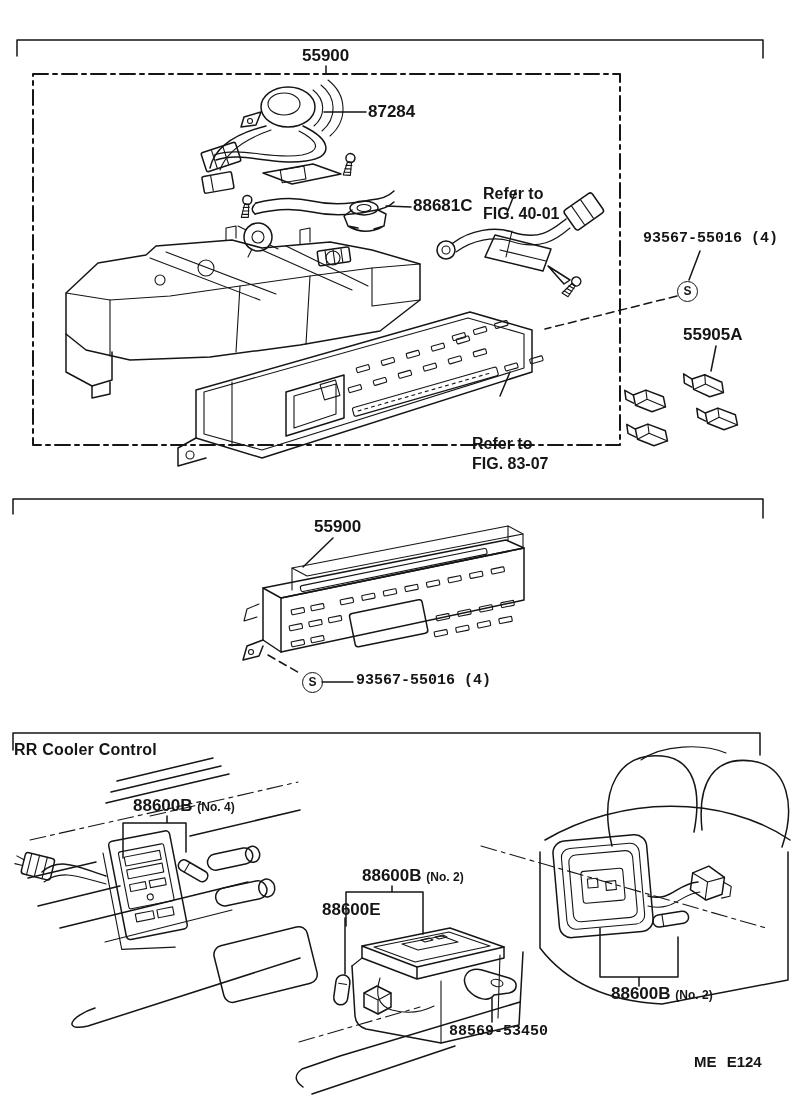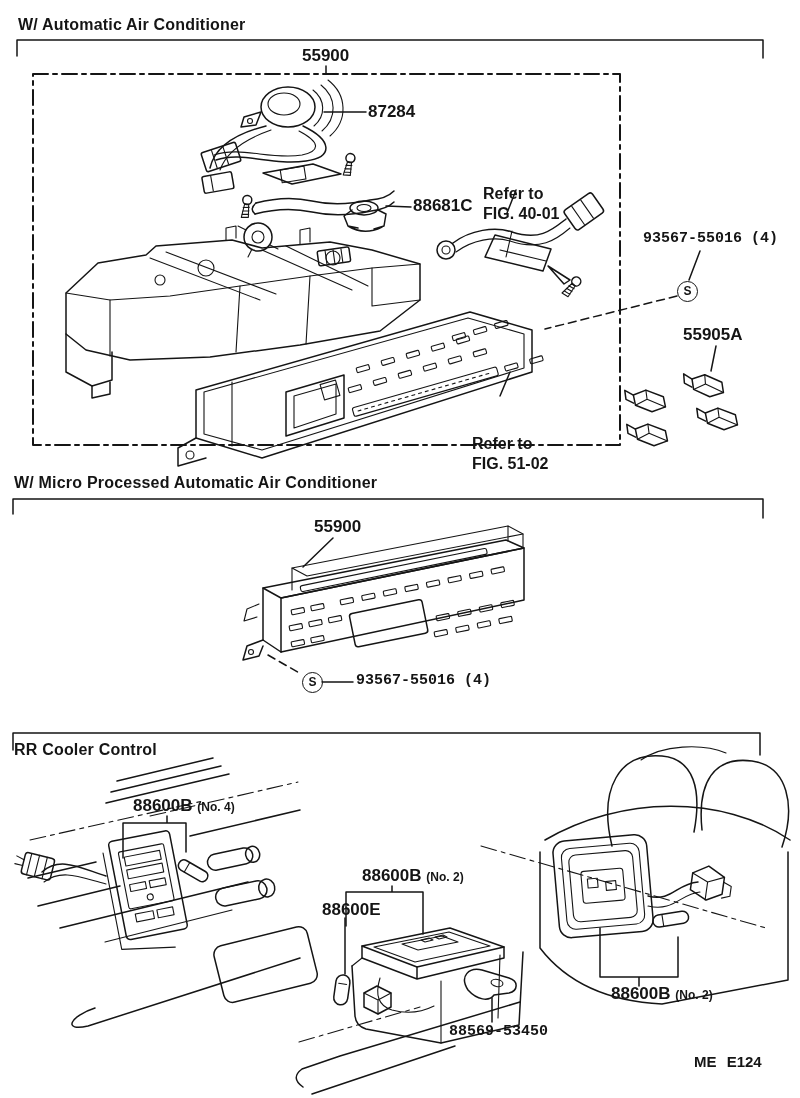--- a/index.html
+++ b/index.html
@@ -336,38 +336,36 @@
     <g transform="translate(652,916) rotate(-9)">
       <rect width="36" height="12" rx="6"></rect>
           <line x1="10" y1="0" x2="10" y2="12" class="thin"></line>
     </g>
   </g>
   <g class="thin">
     <path d="M600,977 V928 M678,977 V937 M600,977 H678 M639,977 V986"></path>
   </g>
 </svg>
 
-<div class="heading" style="left:18px;top:16px">W/ Automatic Air Conditioner</div>
 
 <div class="lbl" style="left:302px;top:47px">55900</div>
 <div class="lbl" style="left:368px;top:103px">87284</div>
 <div class="lbl ref" style="left:483px;top:146px">
   <div>Refer to</div>
   <div>FIG. 40-01</div>
 </div>
 <div class="lbl" style="left:413px;top:197px">88681C</div>
 <div class="lbl lbl-sm" style="left:643px;top:231px">93567-55016 (4)</div>
 <div class="scircle" style="left:677px;top:281px">S</div>
 <div class="lbl" style="left:683px;top:326px">55905A</div>
 <div class="lbl ref" style="left:472px;top:396px">
   <div>Refer to</div>
-  <div>FIG. 51-02</div>
-</div>
-
-<div class="heading" style="left:14px;top:474px">W/ Micro Processed Automatic Air Conditioner</div>
+  <div>FIG. 83-07</div>
+</div>
+
 <div class="lbl" style="left:314px;top:518px">55900</div>
 <div class="scircle" style="left:302px;top:672px">S</div>
 <div class="lbl lbl-sm" style="left:356px;top:673px">93567-55016 (4)</div>
 
 <div class="heading" style="left:14px;top:741px">RR Cooler Control</div>
 <div class="lbl" style="left:133px;top:797px">
   <span>88600B</span>
   <span class="sub">(No. 4)</span>
 </div>
 <div class="lbl" style="left:362px;top:867px">

